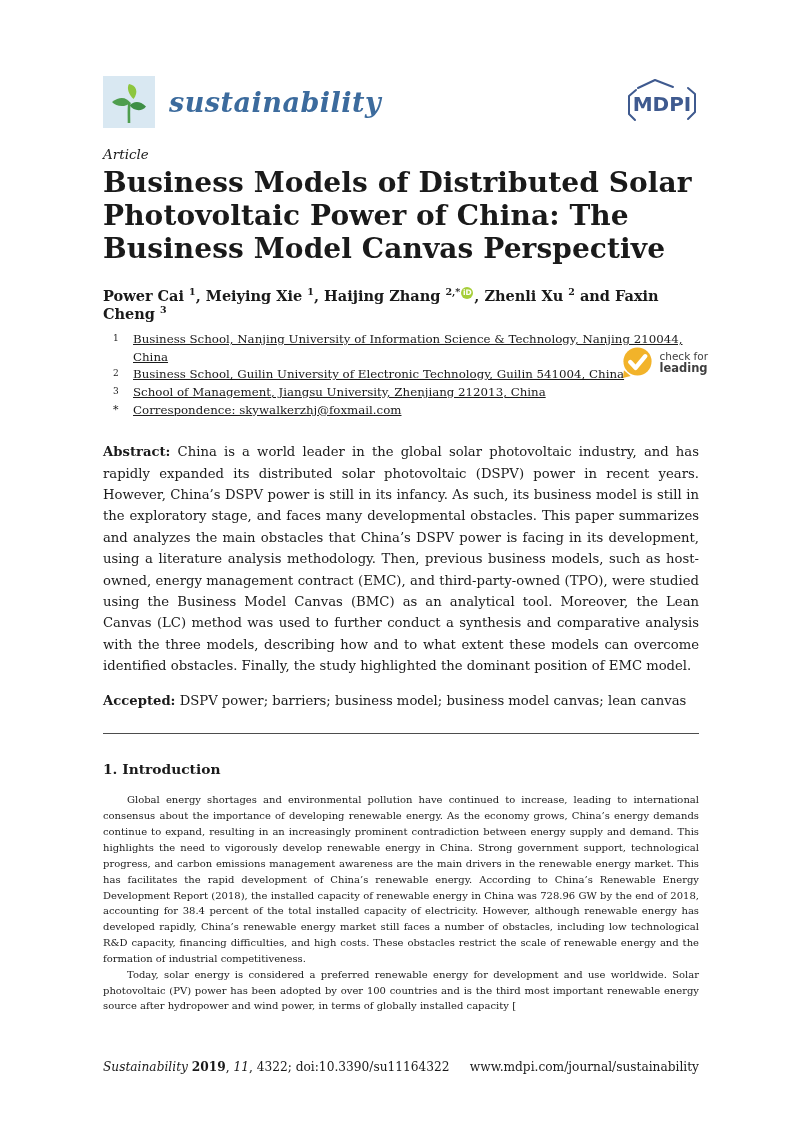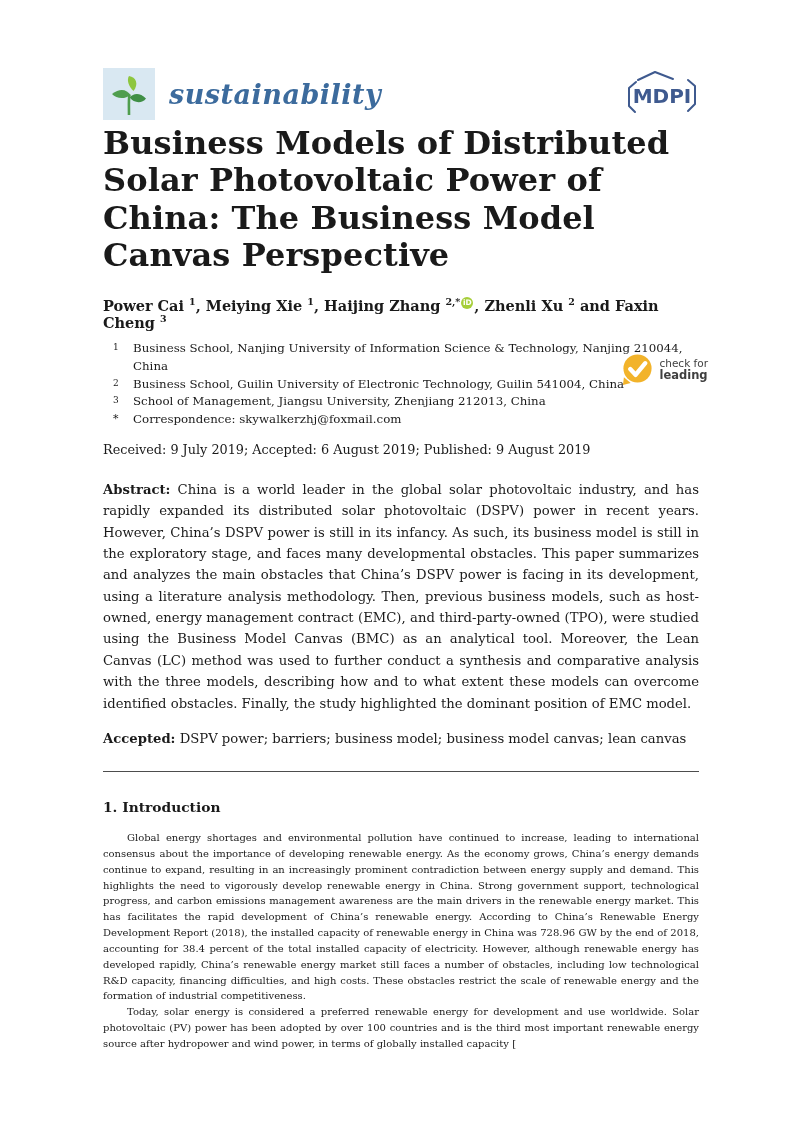--- a/index.html
+++ b/index.html
@@ -1,47 +1,47 @@
 <!DOCTYPE html>
 <html><head>
 <meta charset="utf-8">
 <style>
   * { margin:0; padding:0; box-sizing:border-box; }
   html,body { background:#ffffff; }
   body { font-family:"DejaVu Serif","Liberation Serif",serif; color:#1a1a1a; }
-  .page { position:relative; width:799px; height:1104px; background:#ffffff; overflow:hidden; margin:8px auto; }
+  .page { position:relative; width:799px; height:1104px; background:#ffffff; overflow:hidden; margin:16px auto; }
   .content { position:absolute; left:103px; right:100px; top:0; }
 
   
   .header { display:flex; justify-content:space-between; align-items:flex-start; margin-top:60px; }
   .brand { display:flex; align-items:center; }
   .brand-icon { width:52px; height:52px; display:block; }
   .journal-name { font-style:italic; font-weight:bold; font-size:27px; color:#3c6b9d; margin-left:14px; letter-spacing:0.5px; }
   .mdpi-logo { width:74px; height:48px; margin-top:2px; }
 
   
   .article-type { font-style:italic; font-size:13.5px; margin-top:18px; }
-  .paper-title { font-size:32px; font-weight:bold; line-height:1.17; margin-top:5px; letter-spacing:0.1px; }
+  .paper-title { font-size:28px; font-weight:bold; line-height:1.17; margin-top:5px; letter-spacing:0.1px; }
 
   
   .authors { font-size:14.5px; font-weight:bold; margin-top:21px; }
   .authors sup { font-size:9.5px; }
   .orcid { display:inline-block; width:12px; height:12px; border-radius:50%; background:#a6ce39; color:#ffffff; font-family:"DejaVu Sans",sans-serif; font-size:7.5px; font-weight:bold; line-height:12px; text-align:center; vertical-align:super; margin:0 1px; }
 
   
   .affils { margin-top:9px; font-size:11.8px; line-height:1.5; }
   .affil-row { display:flex; }
   .affil-marker { width:30px; flex:0 0 30px; font-size:9px; padding-top:1px; padding-left:10px; }
-  .affil-text { flex:1; }
+  .affil-text { flex:1;text-decoration:underline; }
 
   
   .dates { margin-top:13px; font-size:12.8px; }
 
   
-  .updates-badge { position:absolute; right:-9px; top:345px; display:flex; align-items:center; }
+  .updates-badge { position:absolute; right:-9px; top:330px; display:flex; align-items:center; }
   .updates-text { margin-left:5px; font-family:"DejaVu Sans","Liberation Sans",sans-serif; color:#3f3f3f; }
   .updates-line1 { font-size:10.5px; }
   .updates-line2 { font-size:11.5px; font-weight:bold; margin-top:-1px; }
 
   
   .abstract { margin-top:22px; font-size:13.2px; line-height:1.62; text-align:justify; }
   .abstract b, .keywords b { font-weight:bold; }
   .keywords { margin-top:17px; font-size:13.2px; }
 
   .rule { border:none; border-top:1px solid #4d4d4d; margin-top:25px; }
@@ -76,20 +76,21 @@
       <svg class="mdpi-logo" viewBox="0 0 74 48" xmlns="http://www.w3.org/2000/svg">
         <g stroke="#3f5a8f" stroke-width="2" fill="none" stroke-linejoin="round" stroke-linecap="round">
           <path d="M11,12 L4,18 L4,36 L10,42"></path>
           <path d="M13,10 L30,2 L48,9"></path>
           <path d="M63,10 L70,16 L70,34 L63,41"></path>
         </g>
         <text x="37" y="33" text-anchor="middle" font-family="DejaVu Sans, sans-serif" font-size="20" font-weight="bold" fill="#3f5a8f">MDPI</text>
       </svg>
     </div>
 
+    <div class="article-type">Article</div>
     <h1 class="paper-title">Business Models of Distributed Solar Photovoltaic Power of China: The Business Model Canvas Perspective</h1>
 
     <div class="authors">
       <span><span>Power Cai</span>&nbsp;<sup>1</sup><span>, </span></span><span><span>Meiying Xie</span>&nbsp;<sup>1</sup><span>, </span></span><span><span>Haijing Zhang</span>&nbsp;<sup>2,*</sup><span class="orcid">iD</span><span>, </span></span><span><span>Zhenli Xu</span>&nbsp;<sup>2</sup><span> and </span></span><span><span>Faxin Cheng</span>&nbsp;<sup>3</sup></span>
     </div>
 
     <div class="affils">
       <div class="affil-row">
         <span class="affil-marker">1</span>
         <span class="affil-text">Business School, Nanjing University of Information Science &amp; Technology, Nanjing 210044, China</span>
@@ -101,21 +102,20 @@
       <div class="affil-row">
         <span class="affil-marker">3</span>
         <span class="affil-text">School of Management, Jiangsu University, Zhenjiang 212013, China</span>
       </div>
       <div class="affil-row">
         <span class="affil-marker" style="font-size:11px; padding-top:0;">*</span>
         <span class="affil-text">Correspondence: skywalkerzhj@foxmail.com</span>
       </div>
     </div>
 
-    <div class="dates">Received: 9 July 2019; Accepted: 6 August 2019; Published: 9 August 2019</div>
 
     <div class="updates-badge">
       <svg width="33" height="33" viewBox="0 0 34 34" xmlns="http://www.w3.org/2000/svg">
         <circle cx="17" cy="16" r="14.5" fill="#f2b32a"></circle>
         <polygon points="3,25 10,31 2,33" fill="#f2b32a"></polygon>
         <path d="M9.5,16.5 L15,22.5 L25,10.5" stroke="#ffffff" stroke-width="4.5" fill="none" stroke-linecap="round" stroke-linejoin="round"></path>
       </svg>
       <div class="updates-text">
         <div class="updates-line1">check for</div>
         <div class="updates-line2">leading</div>
@@ -129,13 +129,17 @@
     <hr class="rule">
 
     <div class="section-heading">1. Introduction</div>
 
     <p class="body-para">Global energy shortages and environmental pollution have continued to increase, leading to international consensus about the importance of developing renewable energy.  As the economy grows, China’s energy demands continue to expand, resulting in an increasingly prominent contradiction between energy supply and demand.  This highlights the need to vigorously develop renewable energy in China.  Strong government support, technological progress, and carbon emissions management awareness are the main drivers in the renewable energy market.  This has facilitates the rapid development of China’s renewable energy.  According to China’s Renewable Energy Development Report (2018), the installed capacity of renewable energy in China was 728.96 GW by the end of 2018, accounting for 38.4 percent of the total installed capacity of electricity.  However, although renewable energy has developed rapidly, China’s renewable energy market still faces a number of obstacles, including low technological R&amp;D capacity, financing difficulties, and high costs.  These obstacles restrict the scale of renewable energy and the formation of industrial competitiveness.</p>
 
     <p class="body-para cont"><span>Today, solar energy is considered a preferred renewable energy for development and use worldwide. Solar photovoltaic (PV) power has been adopted by over 100 countries and is the third most important renewable energy source after hydropower and wind power, in terms of globally installed capacity [</span></p>
 
   </div>
 
+  <div class="footer">
+    <div><span class="it">Sustainability </span><span class="bd">2019</span><span>, </span><span class="it">11</span><span>, 4322; doi:10.3390/su11164322</span></div>
+    <div>www.mdpi.com/journal/sustainability</div>
+  </div>
 </div>
 
 </body></html>

